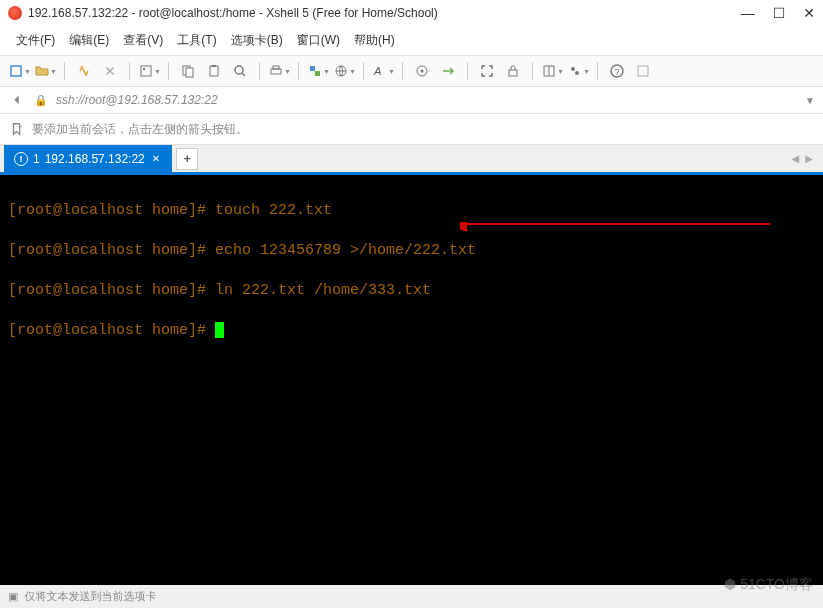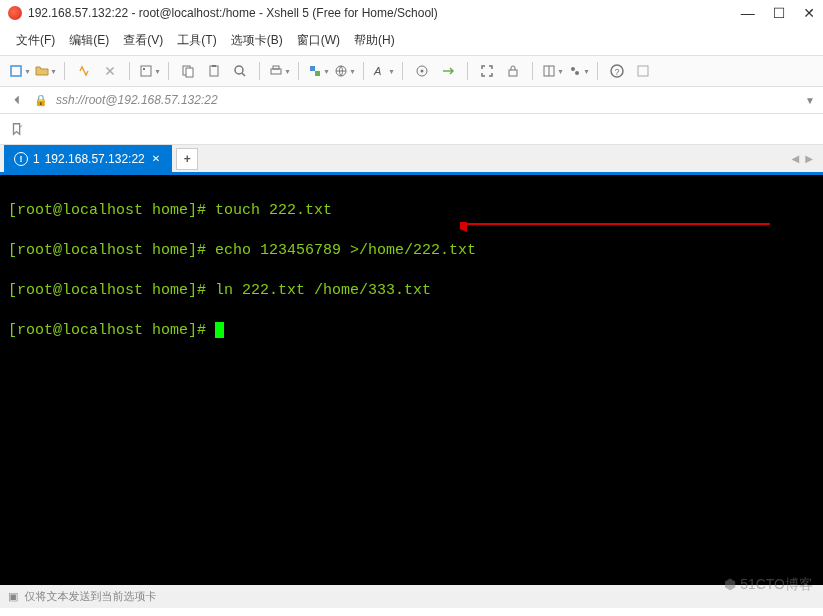--- a/index.html
+++ b/index.html
@@ -20,21 +20,21 @@
     .addr-icon { width: 18px; height: 18px; display: flex; align-items: center; justify-content: center; color: #888; }
     .addr-text { color: #888; flex: 1; font-style: italic; }
     .addr-dd { color: #888; font-size: 10px; cursor: pointer; }
     .infobar { display: flex; align-items: center; padding: 6px 8px; gap: 6px; border-bottom: 1px solid #e0e0e0; color: #888; }
     .tabstrip { display: flex; align-items: center; background: #f0f0f0; border-bottom: 3px solid #0078d7; height: 30px; padding: 0 4px; }
     .tab { display: flex; align-items: center; gap: 5px; padding: 5px 10px; background: #0078d7; color: white; font-size: 12px; height: 100%; }
     .tab .circ { width: 14px; height: 14px; border-radius: 50%; border: 1.5px solid #fff; display: flex; align-items: center; justify-content: center; font-size: 9px; font-weight: bold; }
     .tab-close { font-size: 10px; cursor: pointer; padding: 0 2px; }
     .tab-add { width: 22px; height: 22px; display: flex; align-items: center; justify-content: center; background: #fff; border: 1px solid #ccc; margin-left: 4px; font-weight: bold; color: #555; cursor: pointer; }
     .tab-nav { margin-left: auto; display: flex; gap: 6px; color: #aaa; font-size: 10px; padding-right: 6px; }
-    .terminal { background: #000; color: #84cc16; font-family: "Consolas", "Courier New", monospace; font-size: 15px; line-height: 20px; padding: 6px 8px; height: 410px; position: relative; white-space: pre; overflow: hidden; }
+    .terminal { background: #000; color: #a16207; font-family: "Consolas", "Courier New", monospace; font-size: 15px; line-height: 20px; padding: 6px 8px; height: 410px; position: relative; white-space: pre; overflow: hidden; }
     .cursor { display: inline-block; width: 9px; height: 16px; background: #00ff00; vertical-align: middle; }
     .arrow { position: absolute; top: 47px; left: 460px; pointer-events: none; }
     .statusbar { display: flex; align-items: center; padding: 4px 8px; background: #f0f0f0; color: #888; font-size: 11px; gap: 6px; }
     .watermark { position: absolute; right: 10px; bottom: 22px; color: rgba(120,120,120,0.5); font-size: 14px; }
     .addr-lock { font-size: 11px; }
   </style>
 </head>
 <body>
 
 <div class="titlebar">
@@ -189,20 +189,21 @@
   <div class="addr-dd">▼</div>
 </div>
 
 <div class="infobar">
   <div class="addr-icon">
     <svg width="14" height="14" viewBox="0 0 16 16">
         <path d="M4 2h7v12l-3.5-3L4 14z" fill="none" stroke="#888" stroke-width="1.5"></path>
         <path d="M11 6l3-2" stroke="#888"></path>
       </svg>
   </div>
+  <div>要添加当前会话，点击左侧的箭头按钮。</div>
 </div>
 
 <div class="tabstrip">
   <div class="tab">
     <span class="circ">!</span>
     <span>1</span>
     <span>192.168.57.132:22</span>
     <span class="tab-close">✕</span>
   </div>
   <div class="tab-add">+</div>

